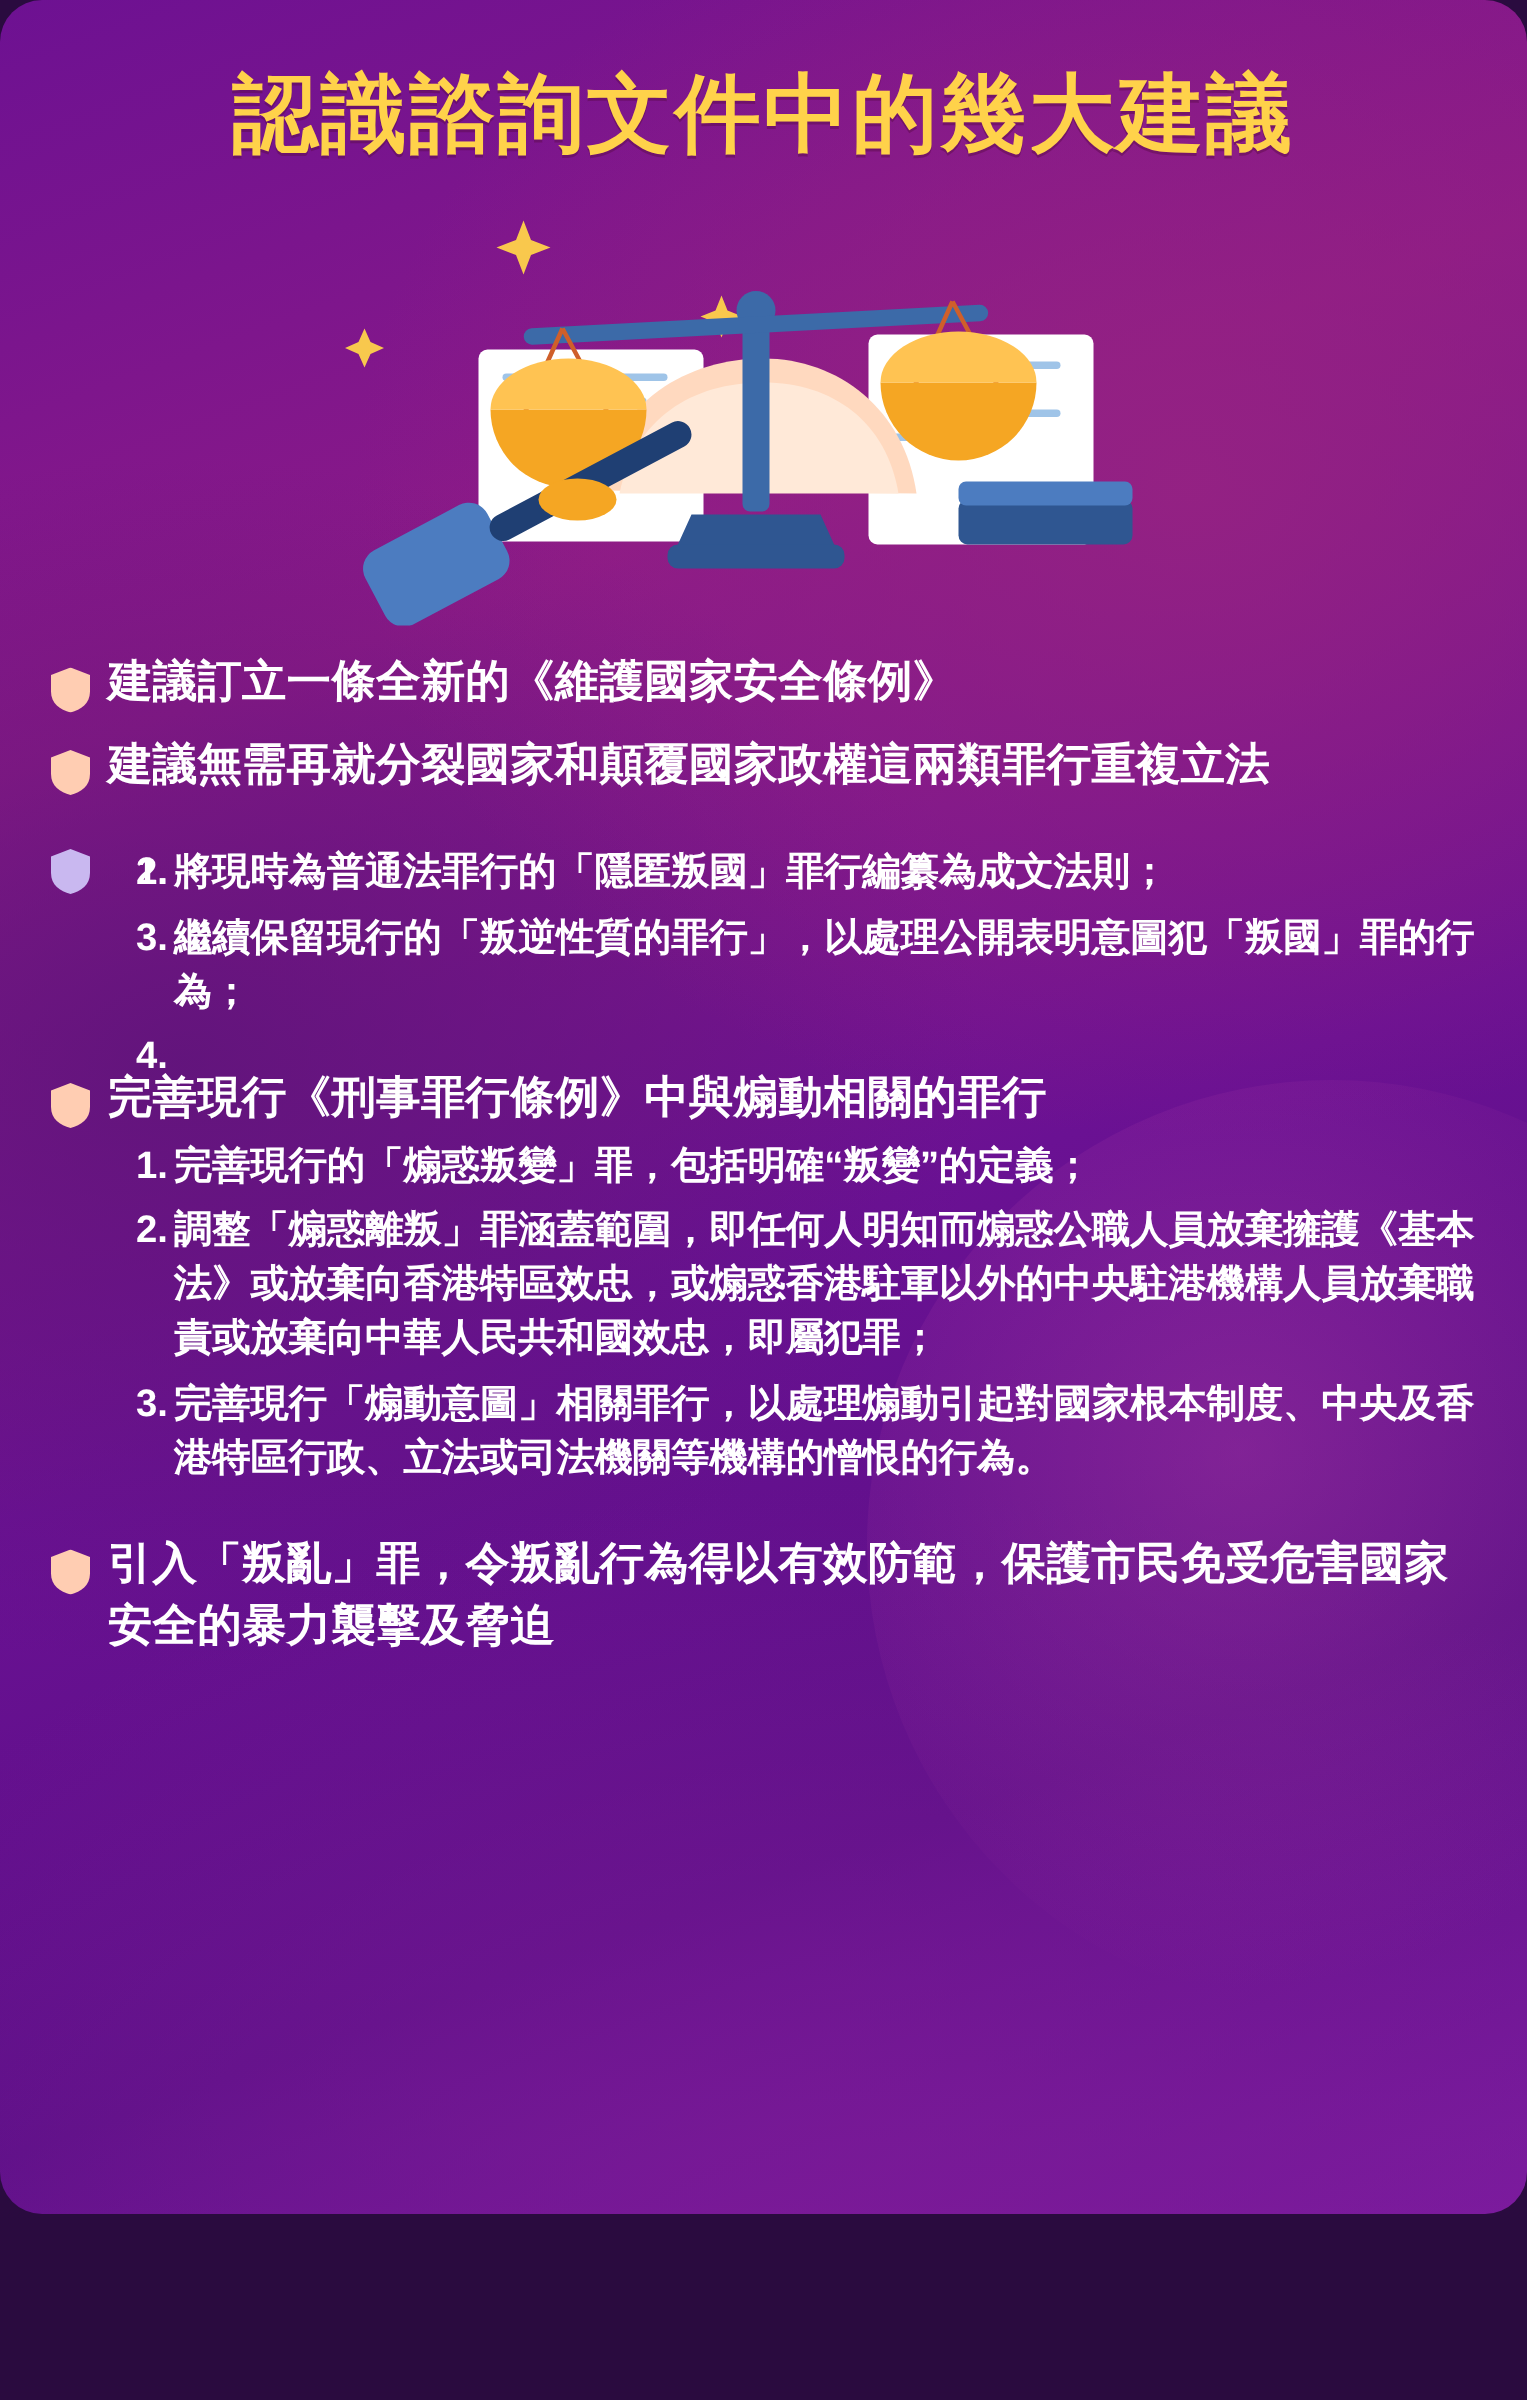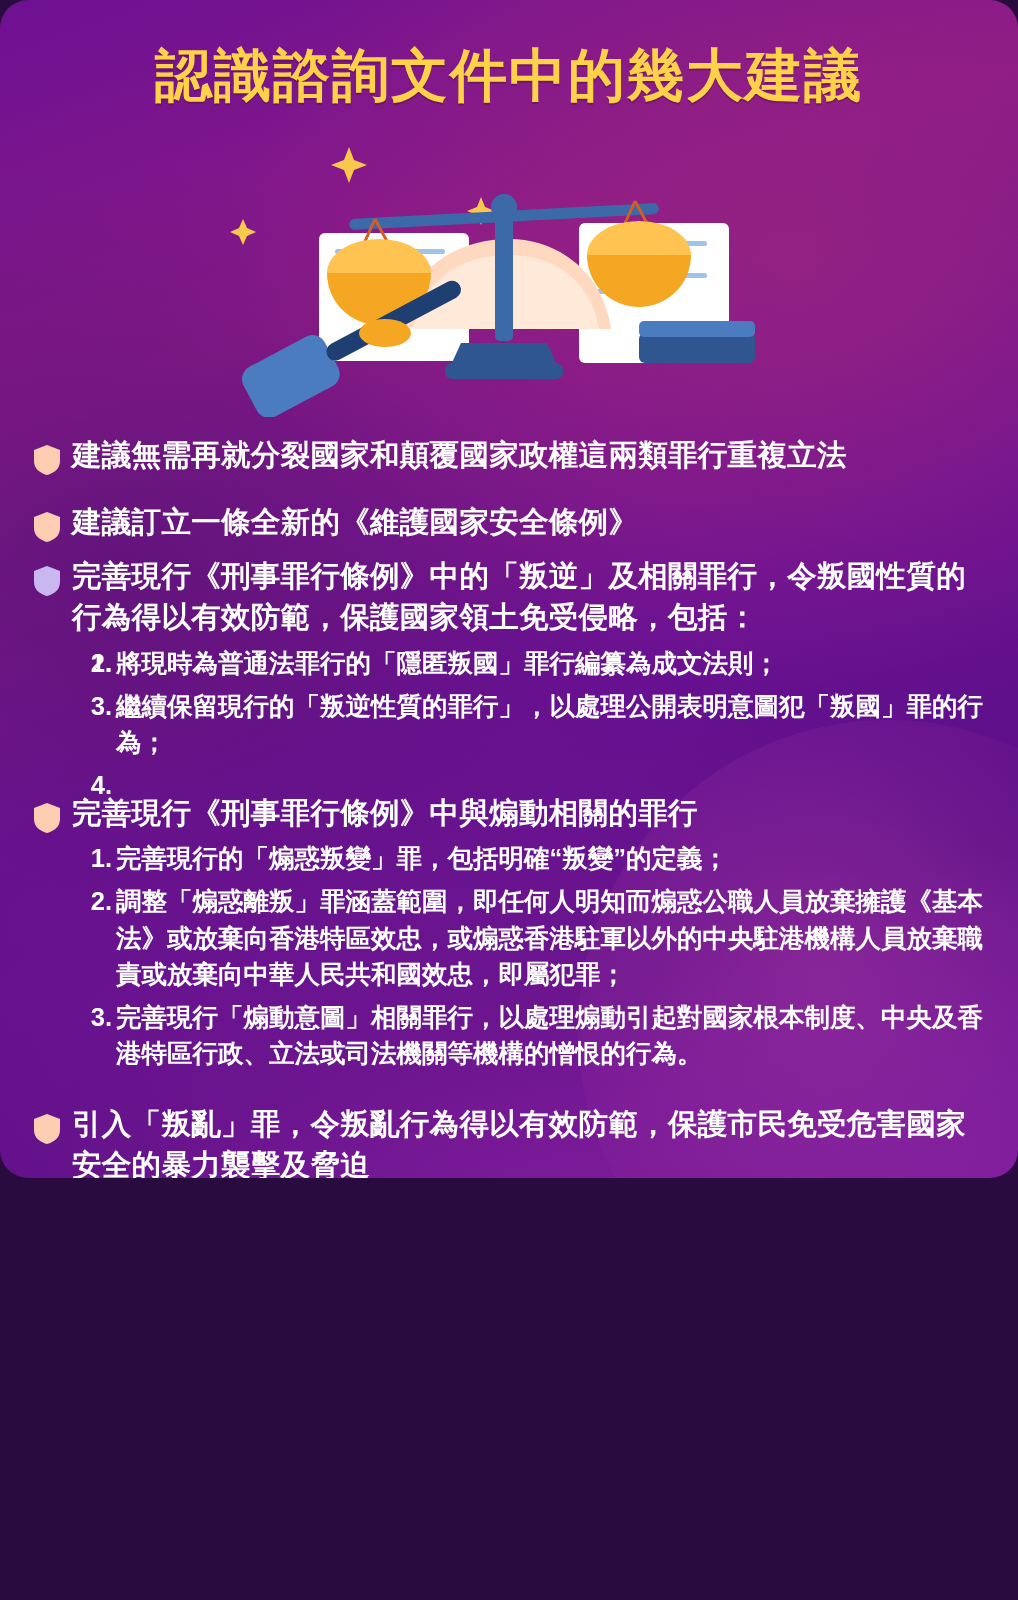--- a/index.html
+++ b/index.html
@@ -6,21 +6,21 @@
     margin: 0;
     padding: 0;
     background: #2a0b3f;
   }
   body {
     font-family: "Liberation Sans", "DejaVu Sans", sans-serif;
   }
   .poster {
     position: relative;
     width: 1018px;
-    height: 1178px;
+    height: 1476px;
     overflow: hidden;
     background:
       radial-gradient(ellipse 900px 700px at 78% 22%, rgba(150, 35, 130, 0.85) 0%, rgba(110, 25, 110, 0.0) 62%),
       radial-gradient(ellipse 820px 620px at 12% 48%, rgba(92, 20, 120, 0.8) 0%, rgba(92, 20, 120, 0.0) 65%),
       radial-gradient(ellipse 1100px 800px at 55% 105%, rgba(126, 27, 152, 0.85) 0%, rgba(126, 27, 152, 0) 70%),
       linear-gradient(160deg, #6d1192 0%, #8c1a87 28%, #6a1193 55%, #5a0f86 78%, #7a1ba0 100%);
     border-radius: 28px;
   }
   .poster::after {
     content: "";
@@ -165,50 +165,49 @@
 
       <rect x="440" y="206" width="116" height="30" rx="6" fill="#2f5691"></rect>
       <rect x="440" y="194" width="116" height="16" rx="5" fill="#4c7cc0"></rect>
 
       <ellipse cx="186" cy="206" rx="26" ry="14" fill="#f5a623"></ellipse>
     </svg>
   </div>
 
   <div class="content">
 
+    <div class="bullet-block gap-small">
+      <span class="shield">
+        <svg width="26" height="30" viewBox="0 0 26 30">
+            <path d="M13 0 L26 5 V16 C26 24 20 28 13 30 C6 28 0 24 0 16 V5z" fill="#ffcdb2"></path>
+          </svg>
+      </span>
+      <div class="bullet-body">
+        <div class="lead">建議訂立一條全新的《維護國家安全條例》</div>
+      </div>
+    </div>
+
     <div class="bullet-block gap-big">
       <span class="shield">
         <svg width="26" height="30" viewBox="0 0 26 30">
             <path d="M13 0 L26 5 V16 C26 24 20 28 13 30 C6 28 0 24 0 16 V5z" fill="#ffcdb2"></path>
           </svg>
       </span>
       <div class="bullet-body">
         <div class="lead">建議無需再就分裂國家和顛覆國家政權這兩類罪行重複立法</div>
       </div>
     </div>
 
-    <div class="bullet-block gap-small">
-      <span class="shield">
-        <svg width="26" height="30" viewBox="0 0 26 30">
-            <path d="M13 0 L26 5 V16 C26 24 20 28 13 30 C6 28 0 24 0 16 V5z" fill="#ffcdb2"></path>
-          </svg>
-      </span>
-      <div class="bullet-body">
-        <div class="lead">建議訂立一條全新的《維護國家安全條例》</div>
-      </div>
-    </div>
-
     <div class="bullet-block gap-big">
       <span class="shield">
         <svg width="26" height="30" viewBox="0 0 26 30">
             <path d="M13 0 L26 5 V16 C26 24 20 28 13 30 C6 28 0 24 0 16 V5z" fill="#c9b8f0"></path>
           </svg>
       </span>
       <div class="bullet-body">
-        <div class="lead">完善現行《刑事罪行條例》中的「叛逆」及相關罪行，令叛國性質的行為得以有效防範，保護國家領土免受侵略，包括：</div>
         <ol class="sub">
           <li>
             <span class="num">1.</span>
           </li>
           <li>
             <span class="num">2.</span>
             <span>將現時為普通法罪行的「隱匿叛國」罪行編纂為成文法則；</span>
           </li>
           <li>
             <span class="num">3.</span>

